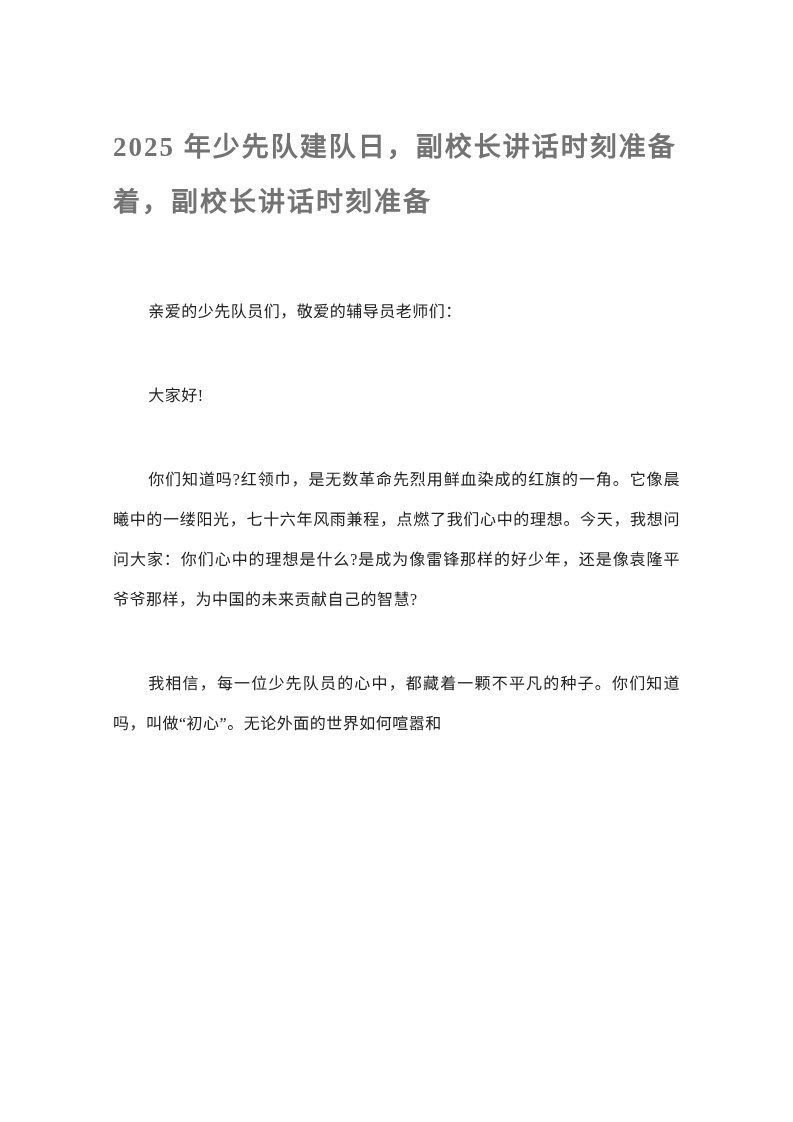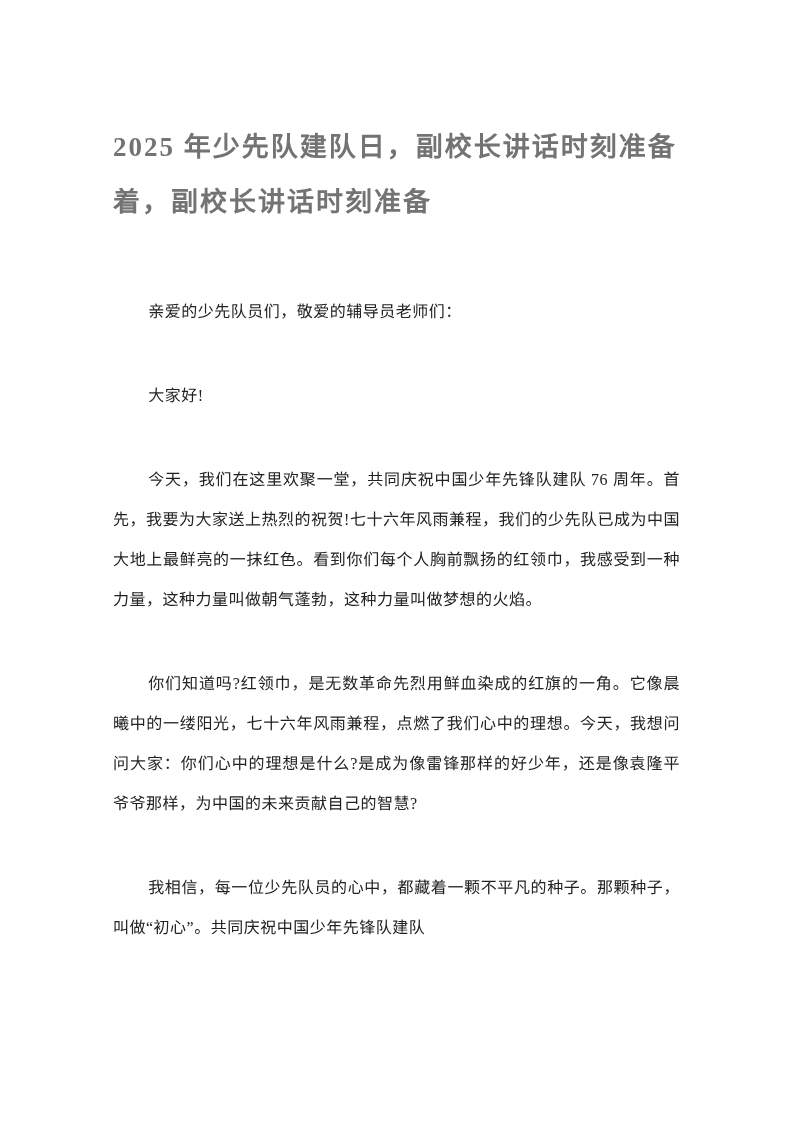--- a/index.html
+++ b/index.html
@@ -48,17 +48,16 @@
 
 <div class="page">
   <h1 class="doc-title">
     <span class="title-line">2025 年少先队建队日，副校长讲话时刻准备</span>
     <span class="title-line">着，副校长讲话时刻准备</span>
   </h1>
 
   <div class="doc-body">
     <p>亲爱的少先队员们，敬爱的辅导员老师们：</p>
     <p>大家好!</p>
-    <p>今天，我们在这里欢聚一堂，共同庆祝中国少年先锋队建队 76 周年。首先，我要为大家送上热烈的祝贺!七十六年风雨兼程，我们的少先队已成为中国大地上最鲜亮的一抹红色。看到你们每个人胸前飘扬的红领巾，我感受到一种力量，这种力量叫做朝气蓬勃，这种力量叫做梦想的火焰。</p>
     <p>你们知道吗?红领巾，是无数革命先烈用鲜血染成的红旗的一角。它像晨曦中的一缕阳光，七十六年风雨兼程，点燃了我们心中的理想。今天，我想问问大家：你们心中的理想是什么?是成为像雷锋那样的好少年，还是像袁隆平爷爷那样，为中国的未来贡献自己的智慧?</p>
-    <p>我相信，每一位少先队员的心中，都藏着一颗不平凡的种子。那颗种子，叫做“初心”。共同庆祝中国少年先锋队建队</p>
+    <p>我相信，每一位少先队员的心中，都藏着一颗不平凡的种子。你们知道吗，叫做“初心”。无论外面的世界如何喧嚣和</p>
   </div>
 </div>
 
 </body></html>

